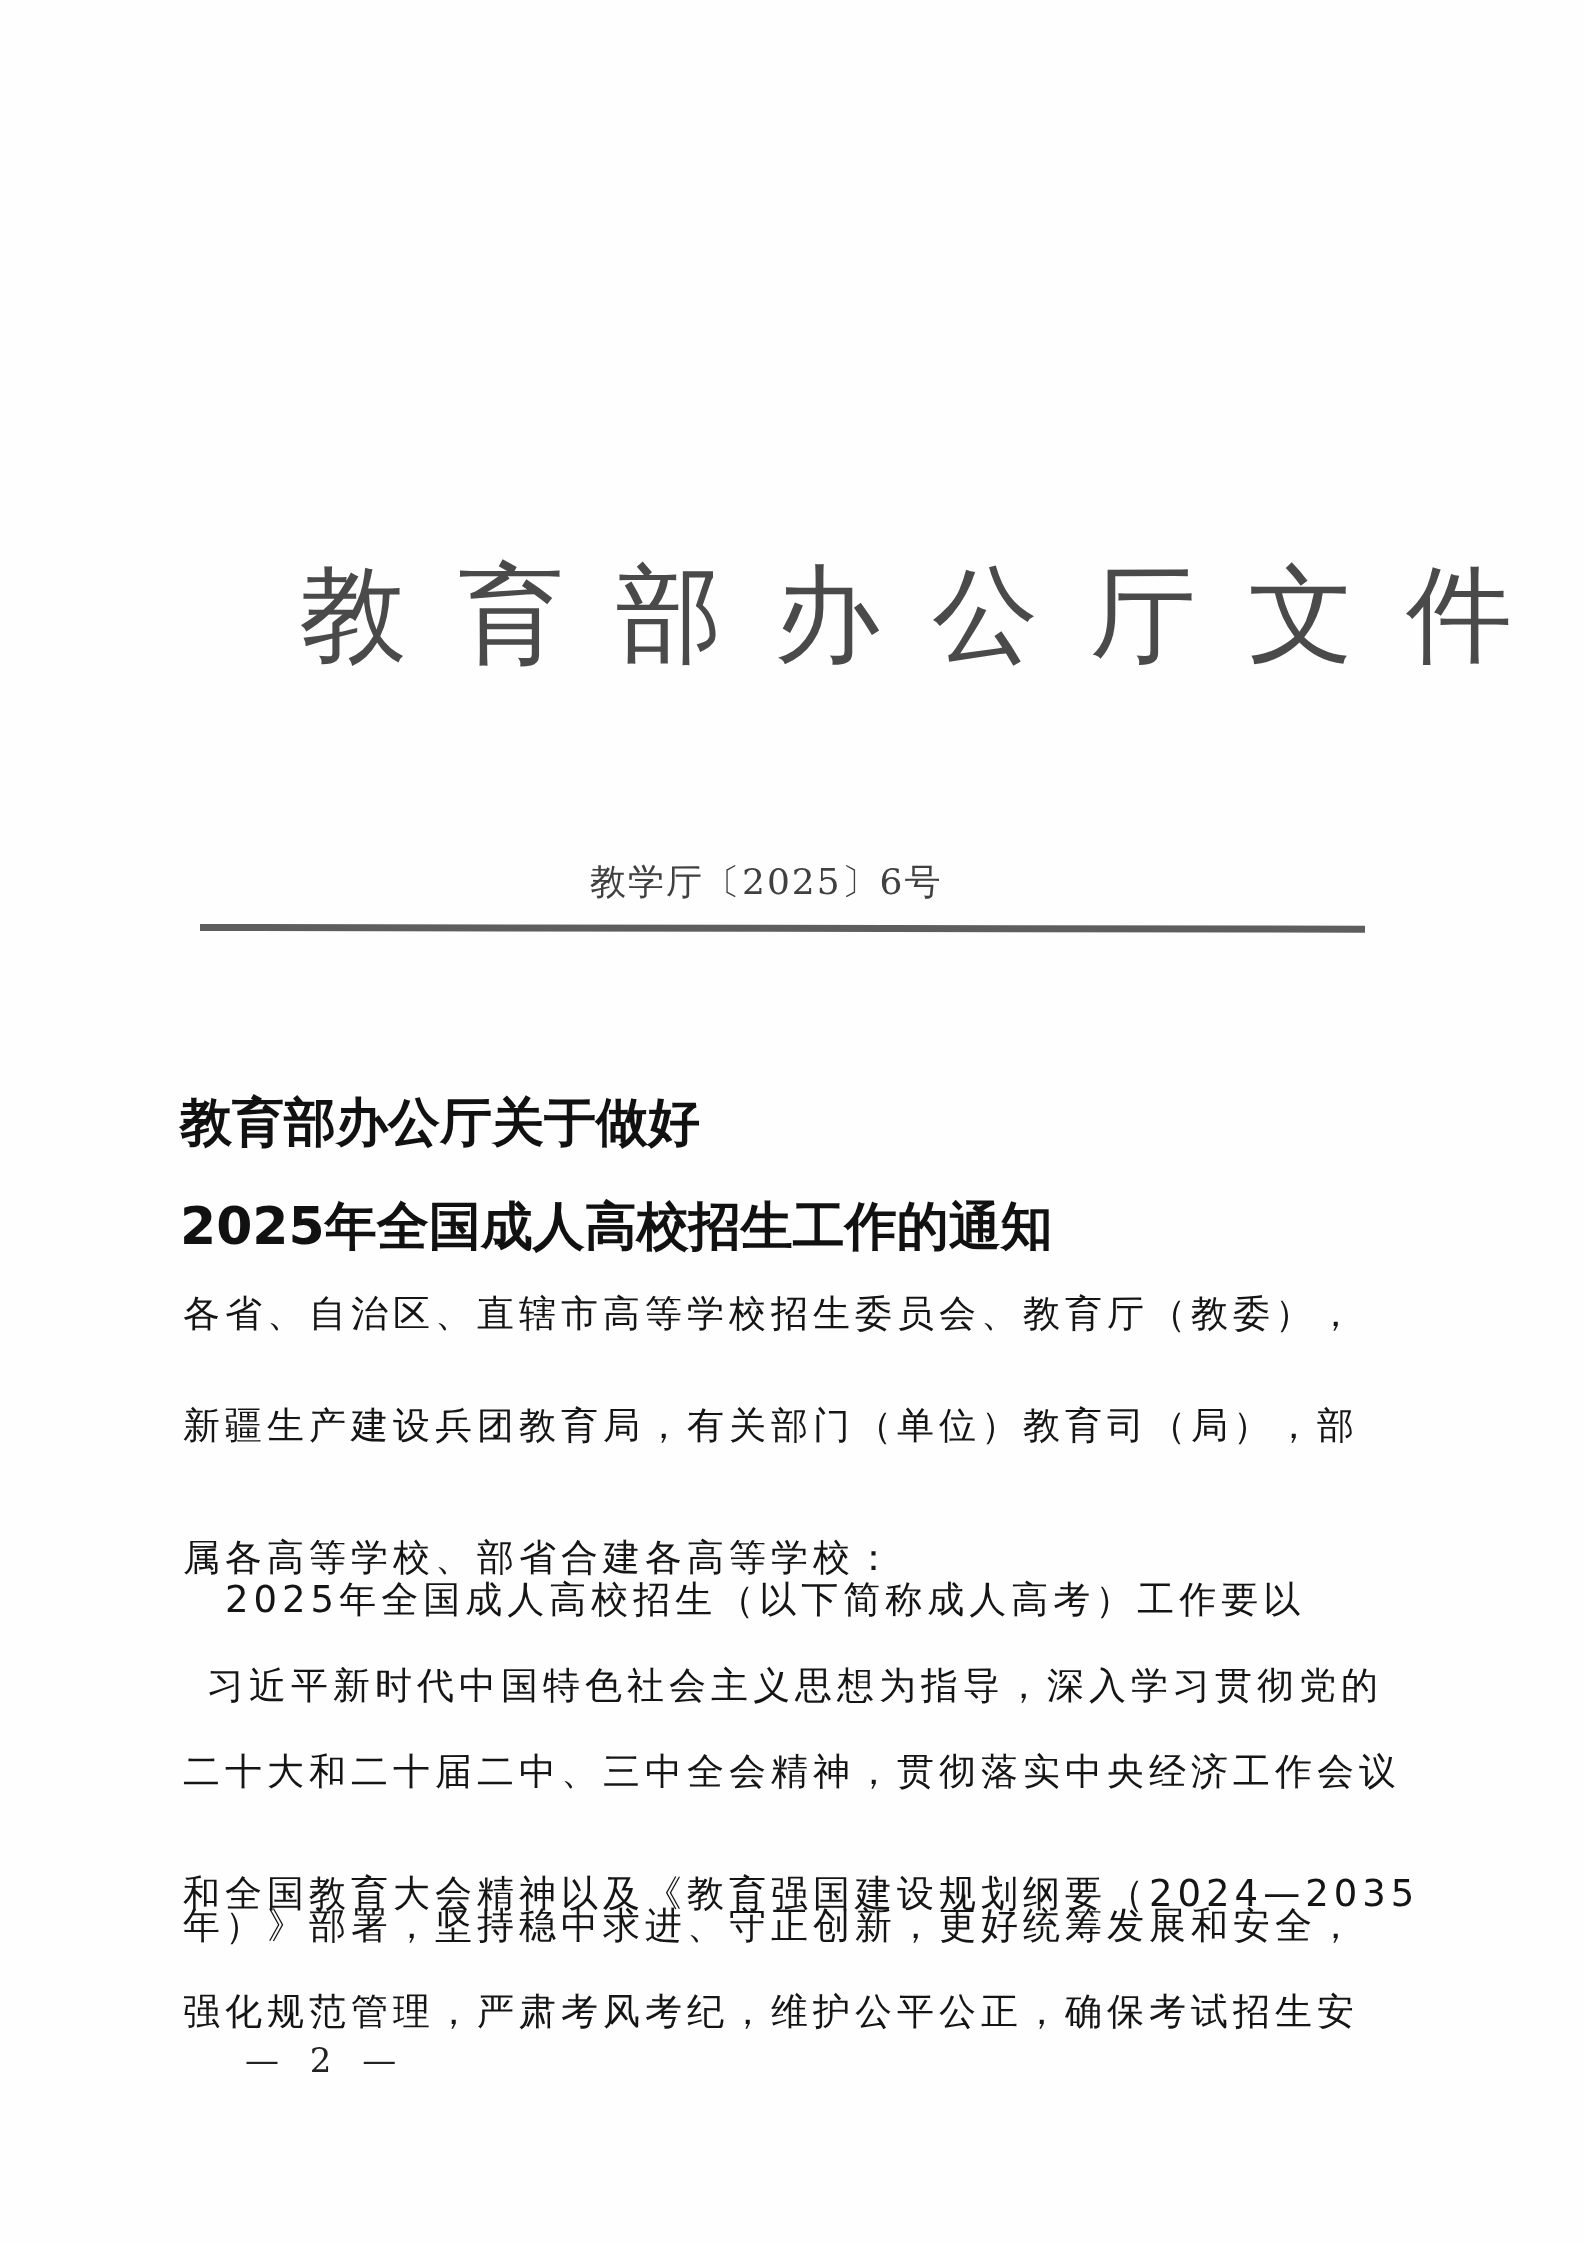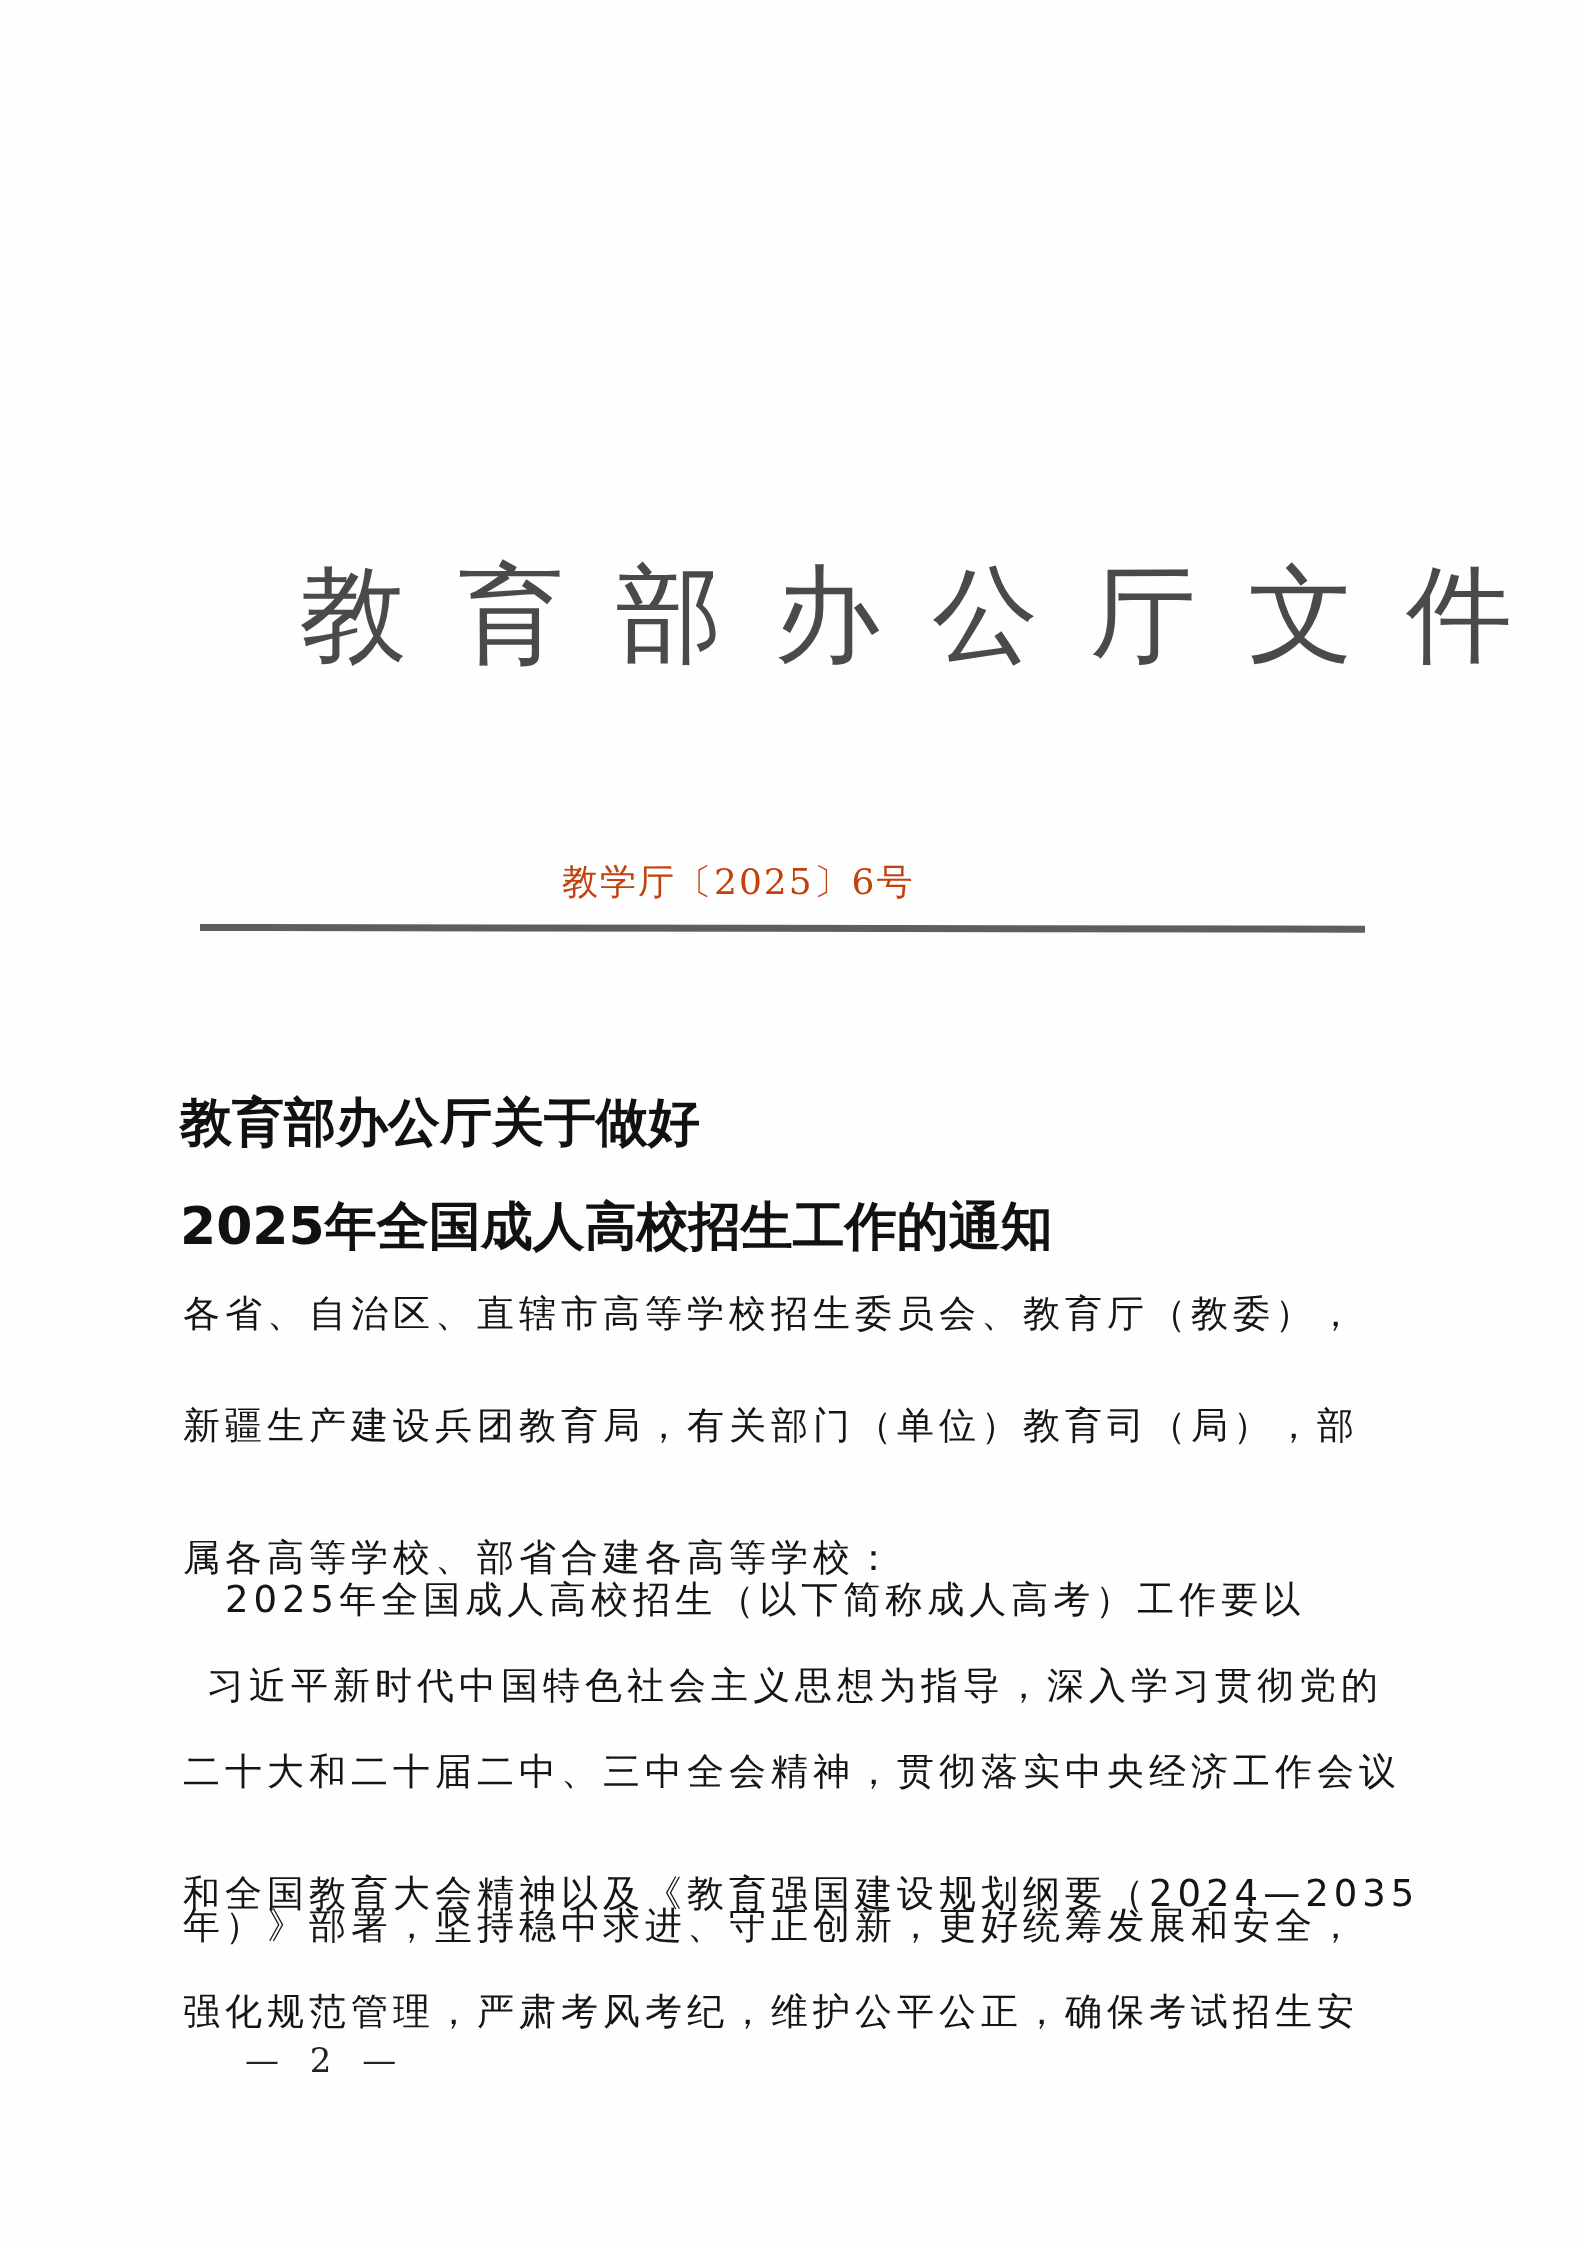--- a/index.html
+++ b/index.html
@@ -28,25 +28,25 @@
       text-align: left;
       font-family: "DejaVu Serif", serif;
       font-size: 106px;
       letter-spacing: 52px;
       color: #4a4a4a;
       line-height: 120px;
       white-space: nowrap;
     }
     .doc-number {
       position: absolute;
-      left: 562px;
+      left: 590px;
       top: 858px;
       font-family: "DejaVu Serif", serif;
       font-size: 36px;
-      color: #c2410c;
+      color: #404040;
       white-space: nowrap;
       letter-spacing: 2px;
     }
     .divider {
       position: absolute;
       left: 200px;
       top: 924px;
       width: 1165px;
       height: 7px;
       background: #5e5e5e;

